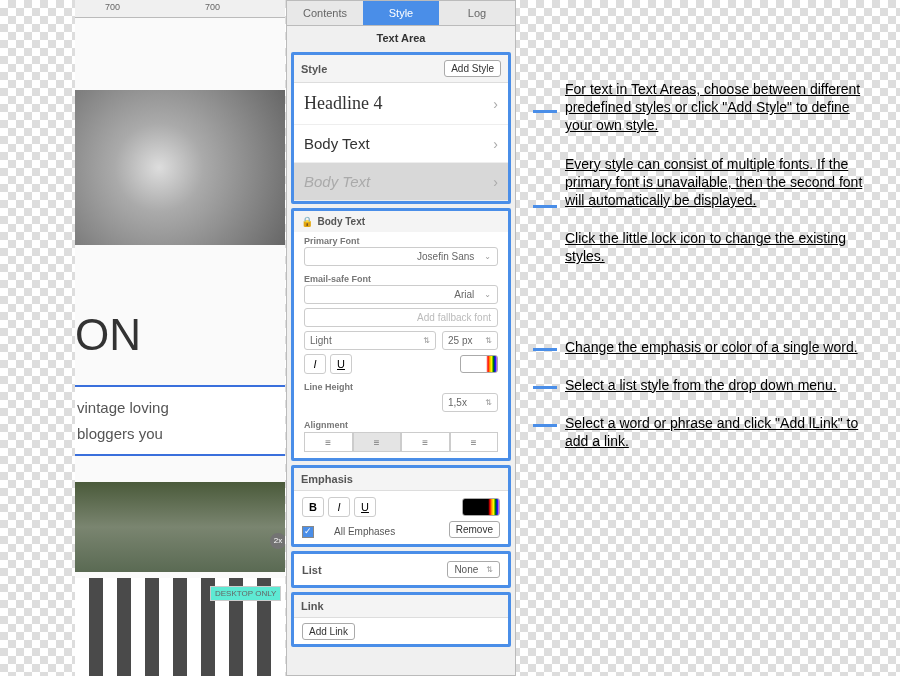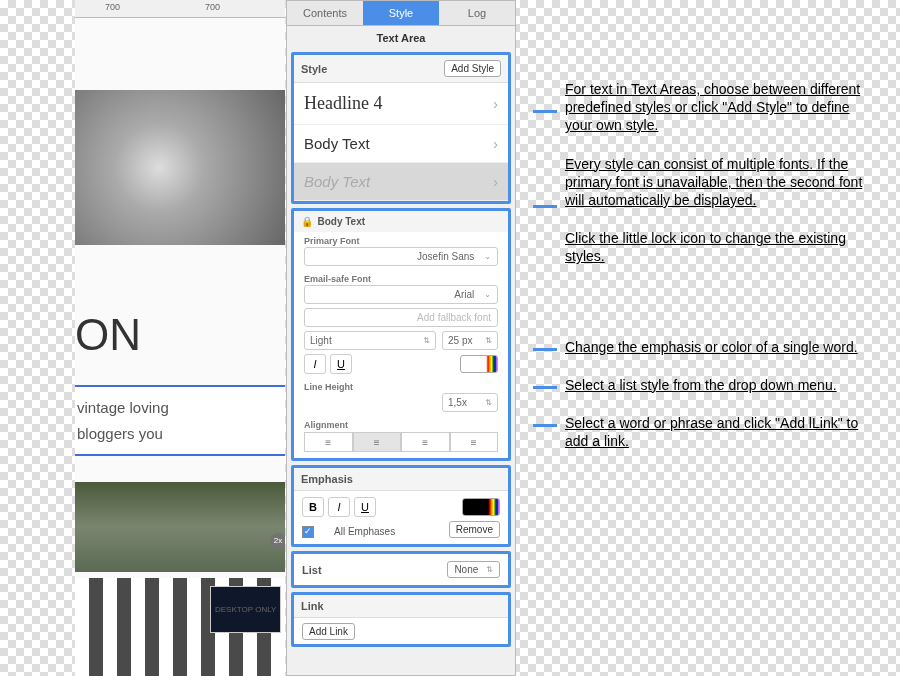--- a/index.html
+++ b/index.html
@@ -16,21 +16,21 @@
     }
     .canvas { position: absolute; top: 0; left: 75px; width: 210px; height: 676px; background: #fafafa; overflow: hidden; }
     .ruler { position: absolute; top: 0; left: 0; right: 0; height: 18px; background: #f0f0f0; border-bottom: 1px solid #bbb; font-size: 9px; color: #666; }
     .ruler span { position: absolute; top: 2px; }
     .photo1 { position: absolute; top: 90px; left: 0; width: 210px; height: 155px; background: radial-gradient(circle at 40% 50%, #ddd 0, #aaa 30%, #666 100%); }
     .title-on { position: absolute; top: 310px; left: 0; font-size: 44px; font-weight: 400; color: #333; }
     .txtblock { position: absolute; top: 385px; left: -8px; width: 220px; border: 2px solid #3a6fdc; padding: 8px; background: #fff; font-size: 15px; color: #555; line-height: 1.7; }
     .photo2 { position: absolute; top: 482px; left: 0; width: 210px; height: 90px; background: linear-gradient(#4a5a3a,#7a8570,#5a6a53); }
     .badge2x { position: absolute; top: 485px; left: 195px; width: 16px; height: 16px; border-radius: 50%; background: #737373; color: #fff; font-size: 8px; text-align: center; line-height: 16px; margin-top: 48px; }
     .photo3 { position: absolute; top: 578px; left: 0; width: 210px; height: 98px; background: repeating-linear-gradient(90deg,#fff 0,#fff 14px,#4a4a4a 14px,#4a4a4a 28px); }
-    .desktop-only { position: absolute; top: 586px; left: 210px; font-size: 8px; background: #0f172a; border: 1px solid #ccc; padding: 18px 4px; color: #666; }
+    .desktop-only { position: absolute; top: 586px; left: 210px; font-size: 8px; background: #5eead4; border: 1px solid #ccc; padding: 2px 4px; color: #666; }
     
     .panel { position: absolute; top: 0; left: 286px; width: 230px; height: 676px; background: #f0f0f0; border: 1px solid #bbb; display: flex; flex-direction: column; }
     .tabs { display: flex; border-bottom: 1px solid #bbb; }
     .tabs div { flex: 1; text-align: center; padding: 6px 0; font-size: 11px; color: #666; background: #e8e8e8; cursor: pointer; }
     .tabs .active { background: #4a8ee8; color: #fff; }
     .section-title { text-align: center; padding: 6px 0; font-size: 11px; font-weight: bold; color: #333; }
     
     .group { border: 3px solid #4a8ee8; margin: 2px 4px; background: #fff; border-radius: 2px; }
     .group-head { display: flex; justify-content: space-between; align-items: center; padding: 5px 7px; background: #f4f4f4; border-bottom: 1px solid #ddd; font-size: 11px; font-weight: bold; color: #555; }
     .btn-sm { background: #fff; border: 1px solid #aaa; border-radius: 3px; padding: 2px 6px; font-size: 10px; font-weight: normal; color: #333; cursor: pointer; }

